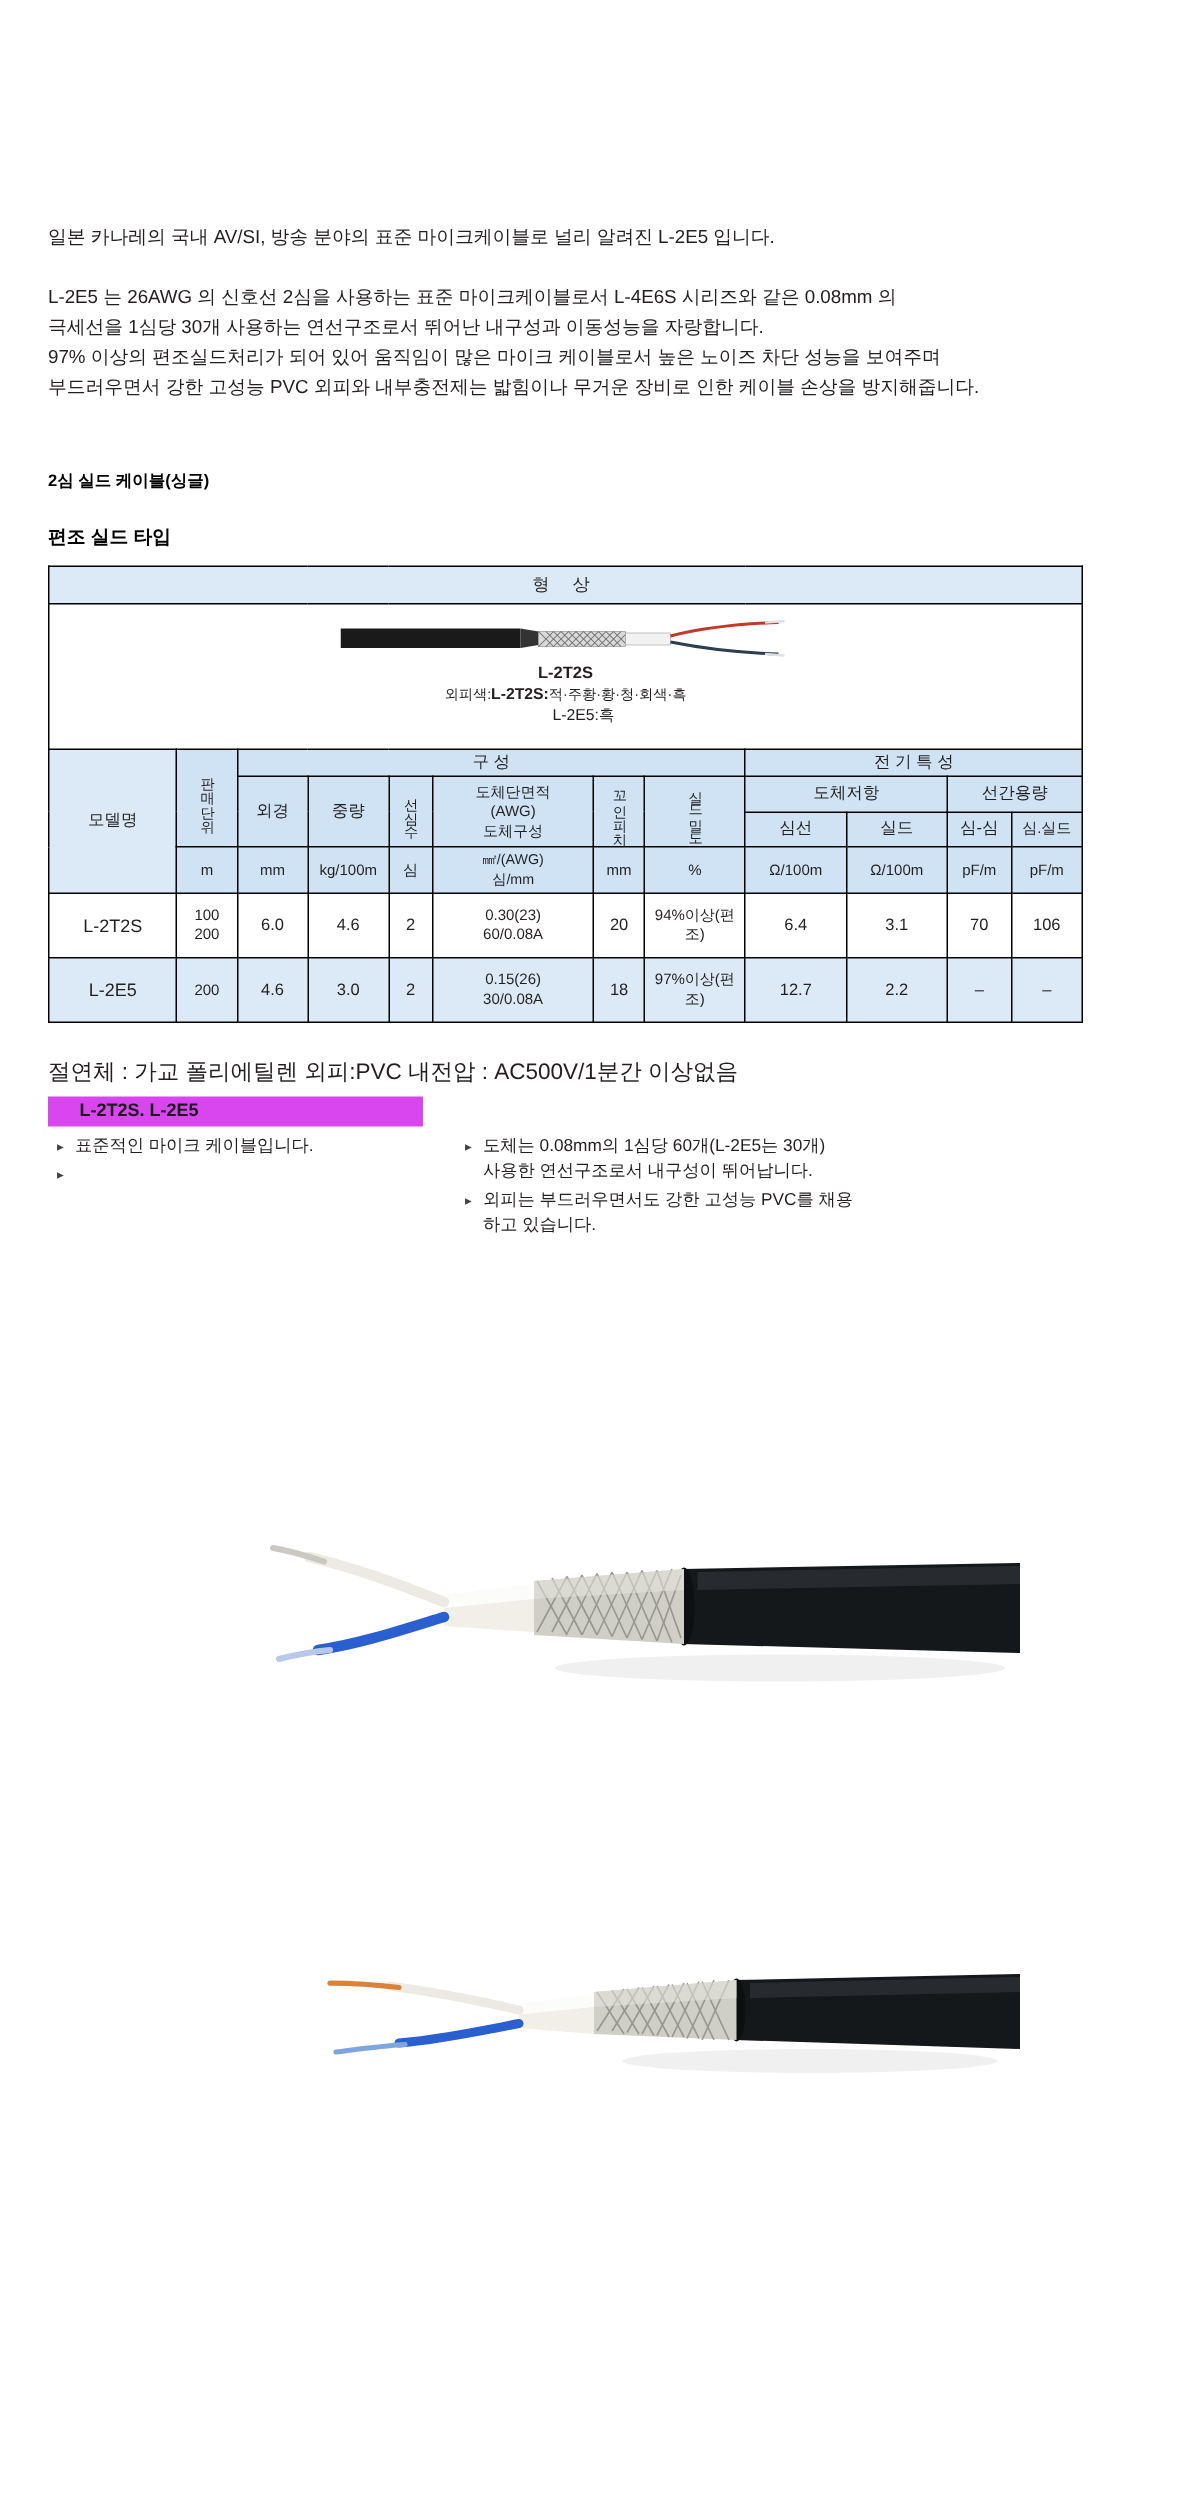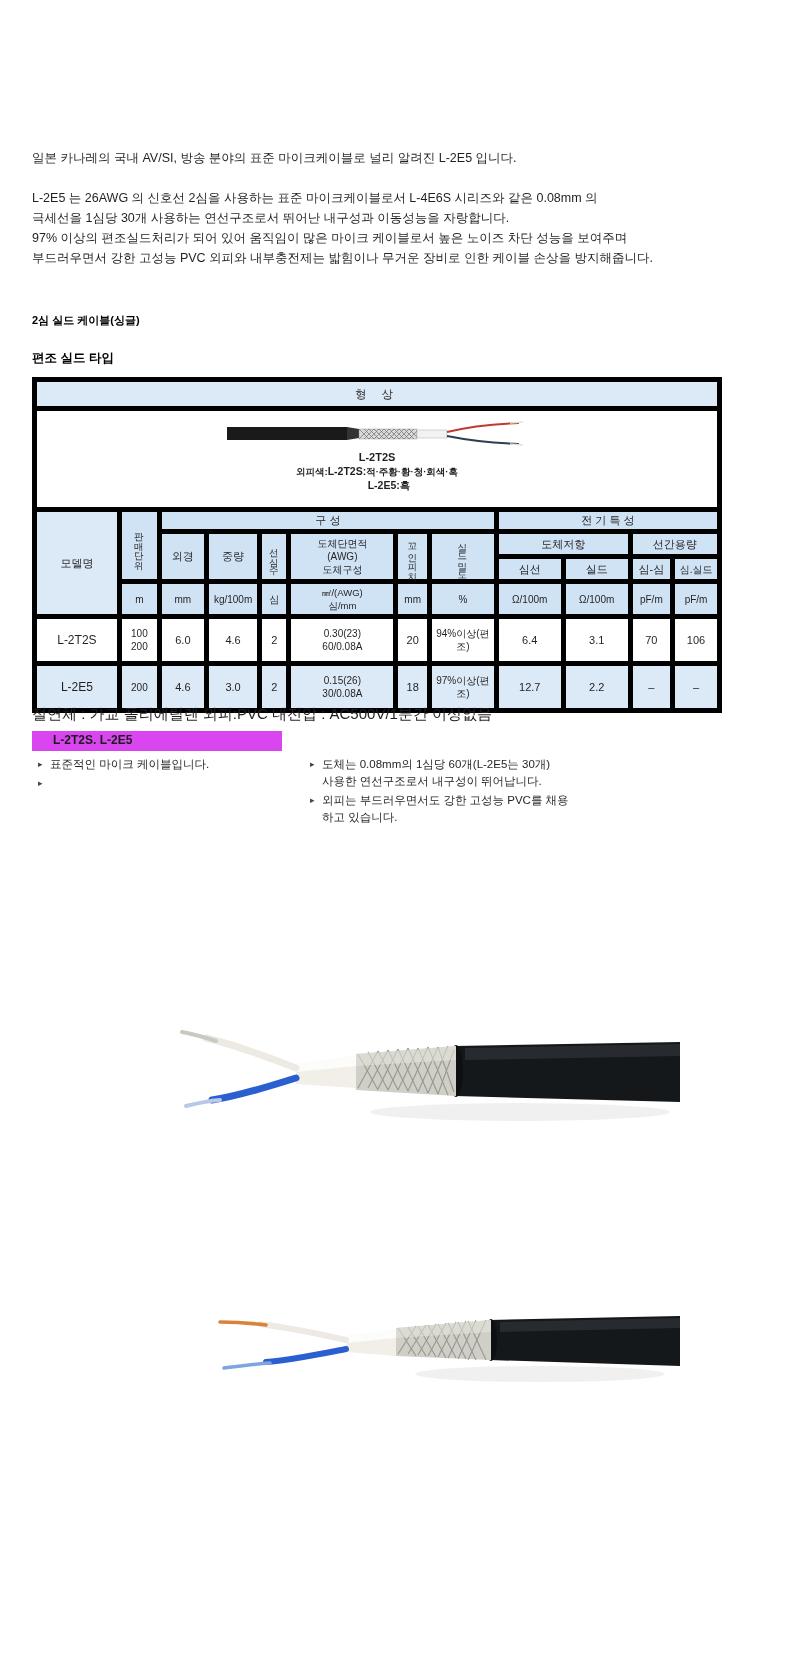--- a/index.html
+++ b/index.html
@@ -56,21 +56,21 @@
     position: absolute;
     left: 32px;
     top: 377px;
     width: 690px;
     border-collapse: collapse;
     table-layout: fixed;
     font-size: 11px;
     color: #231f20;
   }
   table.spec td, table.spec th {
-    border: 5px solid #000000;
+    border: 1px solid #000000;
     text-align: center;
     vertical-align: middle;
     padding: 2px 1px;
     font-weight: normal;
     line-height: 13px;
   }
   .hdr-blue { background: #cfe3f5; }
   .hdr-blue-l { background: #dceaf7; }
   .shape-title {
     height: 20px;
@@ -101,29 +101,28 @@
     font-size: 11px;
     font-weight: bold;
     text-align: center;
   }
   .cap2 {
     position: absolute;
     left: 0; right: 0;
     top: 52px;
     font-size: 9.5px;
     text-align: center;
-    font-weight: bold;
   }
   .cap2 b { font-size: 10.5px; }
   .cap3 {
     position: absolute;
     left: 0; right: 0;
     top: 66px;
     font-size: 10.5px;
-    font-weight: bold;
+    font-weight: normal;
     text-align: center;
     margin-left: 24px;
   }
   .vert {
     writing-mode: vertical-rl;
     text-orientation: upright;
     letter-spacing: 0px;
     line-height: 11px;
     display: inline-block;
     white-space: nowrap;

